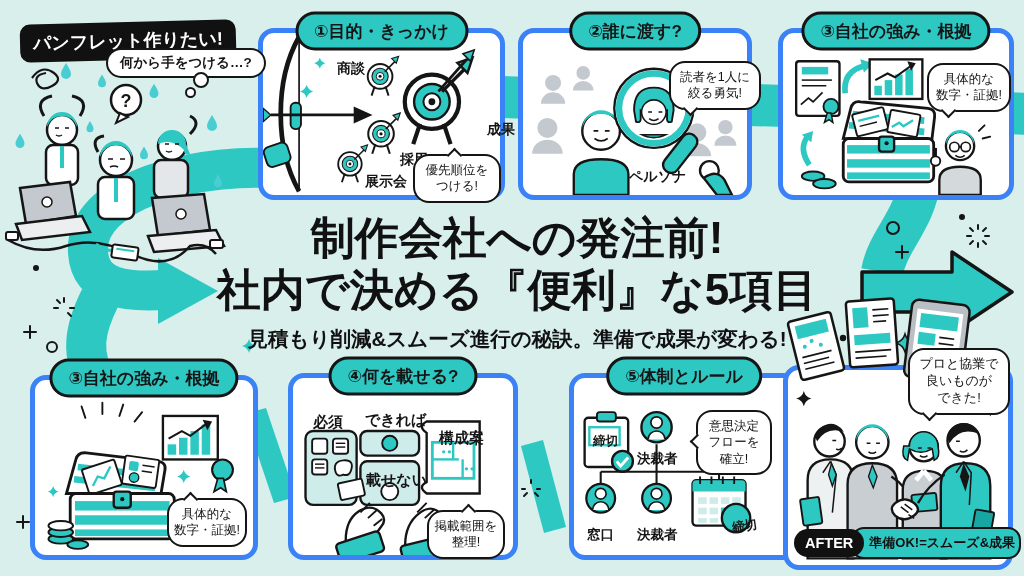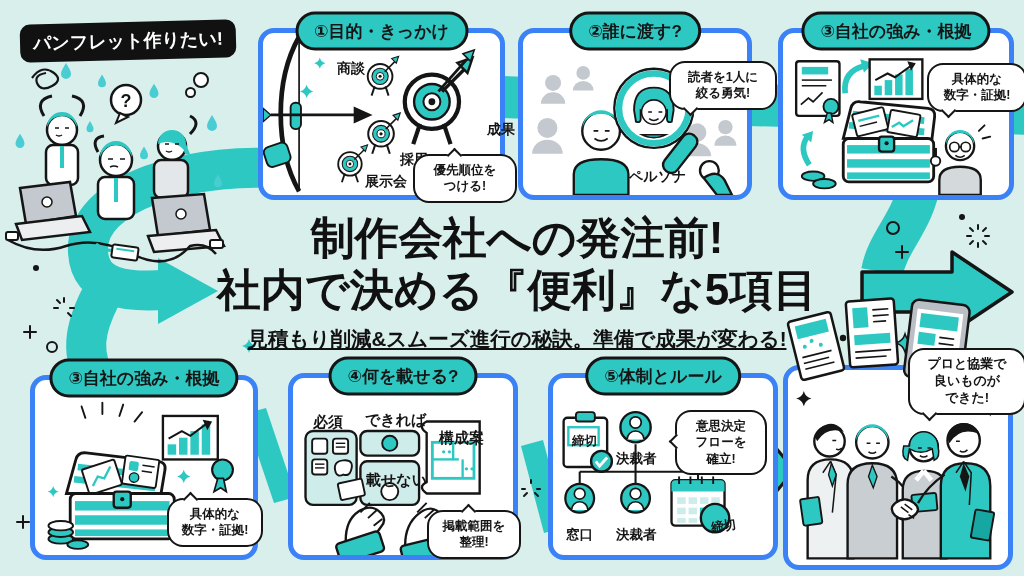--- a/index.html
+++ b/index.html
@@ -7,37 +7,37 @@
           font-family:"Liberation Sans","DejaVu Sans",sans-serif;color:#151515;}
   .abs{position:absolute;}
   
   .panel{position:absolute;background:#fff;border:5px solid #3b82f6;border-radius:16px;z-index:2;box-sizing:border-box;}
   .pill{position:absolute;left:50%;top:0;transform:translate(-50%,-55%);background:#2ec8c3;color:#151515;
         border:3px solid #151515;border-radius:26px;font-weight:bold;font-size:17px;line-height:1;
         padding:8px 16px;white-space:nowrap;z-index:4;}
   .art{position:absolute;left:0;top:0;width:100%;height:100%;z-index:1;}
   .label{position:absolute;font-weight:bold;color:#151515;white-space:nowrap;line-height:1;z-index:3;}
   
-  .bubble{position:absolute;background:#fff;border:2.5px solid #151515;border-radius:16px;font-weight:bold;
-          font-size:12.5px;line-height:1.3;text-align:center;padding:6px 8px;z-index:4;white-space:pre-line;}
+  .bubble{position:absolute;background:#fff;border:2.5px solid #151515;border-radius:16px;font-weight:normal;
+          font-size:12.5px;line-height:1.3;text-align:center;padding:6px 0;z-index:4;white-space:pre-line;}
   .bubble::after{content:"";position:absolute;width:9px;height:9px;background:#fff;transform:rotate(45deg);}
   .tail-t::after{top:-6px;left:34px;border-left:2.5px solid #151515;border-top:2.5px solid #151515;}
   .tail-t2::after{top:-6px;left:16px;border-left:2.5px solid #151515;border-top:2.5px solid #151515;}
   .tail-bl::after{bottom:-6px;left:14px;border-right:2.5px solid #151515;border-bottom:2.5px solid #151515;}
   .tail-l::after{left:-6px;top:24px;border-left:2.5px solid #151515;border-bottom:2.5px solid #151515;}
   
   .badge{position:absolute;left:20px;top:22px;background:#111;color:#fff;font-weight:bold;font-size:18px;
          padding:7px 13px;border-radius:10px;transform:rotate(-1.5deg);z-index:3;white-space:nowrap;}
   .thought{position:absolute;left:106px;top:48px;background:#fff;border:2.5px solid #151515;border-radius:18px;
            font-weight:bold;font-size:13.5px;padding:4px 12px;z-index:3;white-space:nowrap;}
   .tdot{position:absolute;background:#fff;border:2px solid #151515;border-radius:50%;z-index:3;}
   
   .title-wrap{position:absolute;left:210px;top:212px;width:614px;text-align:center;z-index:2;}
   .title-line{font-size:44px;font-weight:900;line-height:1.18;letter-spacing:0;color:#111;}
-  .subtitle{font-size:20.5px;font-weight:bold;margin-top:9px;color:#111;text-decoration:underline;}
+  .subtitle{font-size:20.5px;font-weight:bold;margin-top:9px;color:#111;}
   
   .after-bar{position:absolute;left:6px;right:6px;bottom:6px;display:flex;align-items:center;z-index:5;}
   .after-badge{background:#111;color:#fff;font-weight:bold;font-size:14.5px;padding:6px 11px;border-radius:18px;
                position:relative;z-index:2;white-space:nowrap;}
   .after-msg{flex:1;background:#2ec8c3;border:2px solid #151515;border-radius:13px;font-weight:bold;font-size:13px;
              padding:5px 4px 5px 16px;margin-left:-13px;white-space:nowrap;color:#111;}
 </style>
 </head>
 <body>
 
@@ -96,20 +96,21 @@
       <circle cx="962" cy="217" r="3" fill="#151515"></circle>
       <circle cx="36" cy="268" r="3" fill="#151515"></circle>
       <circle cx="893" cy="228" r="6" fill="none" stroke="#151515" stroke-width="2"></circle>
       <circle cx="52" cy="347" r="5" fill="none" stroke="#151515" stroke-width="2"></circle>
       <circle cx="753" cy="497" r="4.5" fill="none" stroke="#151515" stroke-width="2"></circle>
       <circle cx="745" cy="538" r="3.5" fill="none" stroke="#151515" stroke-width="2"></circle>
     </g>
   </svg>
 
   <div class="badge">パンフレット作りたい!</div>
+  <div class="thought">何から手をつける…?</div>
   <div class="tdot" style="left:193px;top:72px;width:12px;height:12px;"></div>
   <div class="tdot" style="left:185px;top:87px;width:7px;height:7px;"></div>
 
   <svg class="abs" style="left:4px;top:56px;width:228px;height:208px;z-index:1" viewBox="0 0 228 208">
     <defs>
       <path id="dr" d="M0,-7 C3,-2 5,1 5,4 a5,5 0 0 1 -10,0 C-5,1 -3,-2 0,-7 Z" fill="#49cdd3"></path>
     </defs>
     <path d="M28,22 q10,-14 22,-5 q9,7 -2,13 q-11,6 -15,-3 q-3,-8 9,-10" stroke="#151515" stroke-width="2.2" fill="none"></path>
     <use href="#dr" transform="translate(62,14)"></use>
       <use href="#dr" transform="translate(98,24) scale(0.8)"></use>
@@ -407,21 +408,21 @@
         </g>
     </svg>
     <span class="label" style="left:20px;top:36px;font-size:15px;">必須</span>
     <span class="label" style="left:72px;top:34px;font-size:15px;">できれば</span>
     <span class="label" style="left:73px;top:94px;font-size:15px;">載せない</span>
     <span class="label" style="left:146px;top:52px;font-size:15px;">構成案</span>
     <div class="bubble tail-t" style="left:134px;top:132px;width:74px;">掲載範囲を
 整理!</div>
   </div>
 
-  <div class="panel" style="left:548px;top:373px;width:230px;height:187px;">
+  <div class="panel" style="left:569px;top:373px;width:230px;height:187px;">
     <div class="pill">⑤体制とルール</div>
     <svg class="art" viewBox="0 0 230 187">
       <defs>
         <g id="av">
           <circle r="16" fill="#2ec8c3" stroke="#151515" stroke-width="2.5"></circle>
           <circle cy="-5" r="6" fill="#fff" stroke="#151515" stroke-width="1.8"></circle>
           <path d="M-9,13 a9,9 0 0 1 18,0" fill="#fff" stroke="#151515" stroke-width="1.8"></path>
         </g>
       </defs>
 
@@ -512,20 +513,24 @@
       <path d="M184,96 l8,12 -2,34 M184,96 l-8,12" stroke="#151515" stroke-width="1.6" fill="none"></path>
       <polygon points="184,98 190,112 186,128 180,112" fill="#151515"></polygon>
       <path d="M164,110 q-18,12 -28,30" stroke="#151515" stroke-width="2.5" fill="none"></path>
       <g transform="rotate(10 204 162)">
           <rect x="194" y="148" width="20" height="30" rx="2" fill="#17a7a2" stroke="#151515" stroke-width="2"></rect>
         </g>
 
       <path d="M112,140 q10,-8 20,0 q8,7 0,13 q-11,8 -20,0 q-7,-7 0,-13 z" fill="#fff" stroke="#151515" stroke-width="2.5"></path>
       <path d="M118,144 l8,6 M122,141 l8,6 M126,152 l6,4" stroke="#151515" stroke-width="1.6" fill="none"></path>
     </svg>
+    <div class="after-bar">
+      <span class="after-badge">AFTER</span>
+      <span class="after-msg">準備OK!=スムーズ&amp;成果</span>
+    </div>
   </div>
 
   <svg class="abs" style="left:786px;top:294px;width:212px;height:96px;z-index:3" viewBox="0 0 212 96">
     <g transform="rotate(-14 30 52)">
       <rect x="8" y="22" width="44" height="60" rx="3" fill="#fff" stroke="#151515" stroke-width="2.5"></rect>
       <rect x="14" y="28" width="32" height="13" fill="#2ec8c3"></rect>
       <circle cx="19" cy="50" r="2" fill="#2ec8c3"></circle>
         <circle cx="27" cy="46" r="2" fill="#2ec8c3"></circle>
         <circle cx="35" cy="52" r="2" fill="#2ec8c3"></circle>
       <line x1="14" y1="60" x2="44" y2="60" stroke="#151515" stroke-width="1.6"></line>

